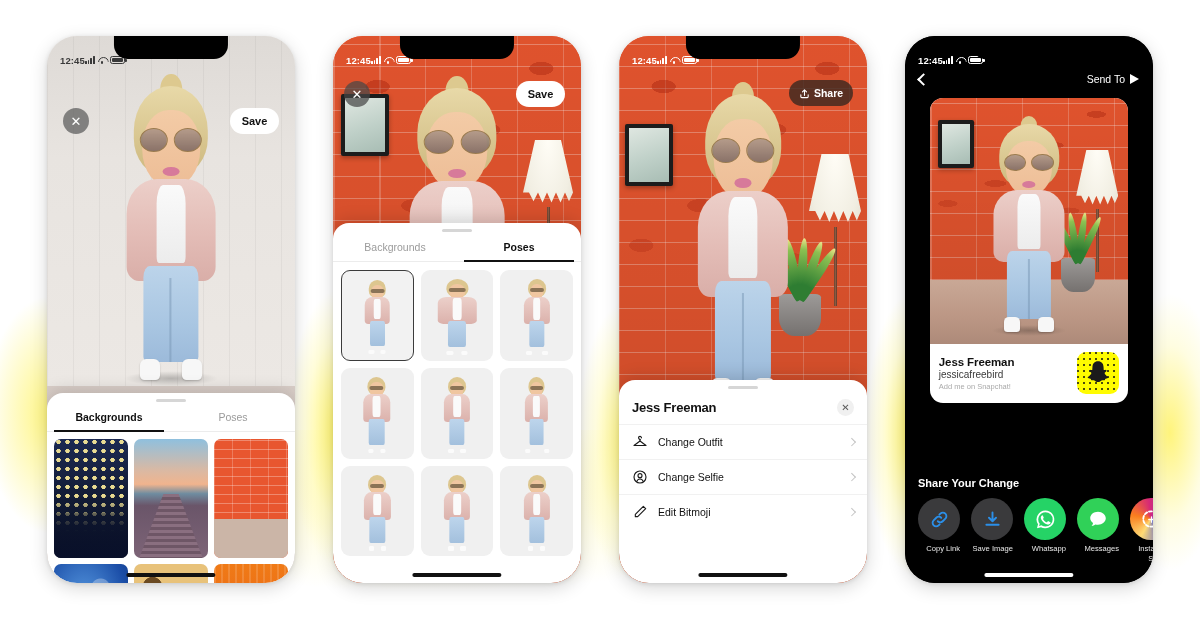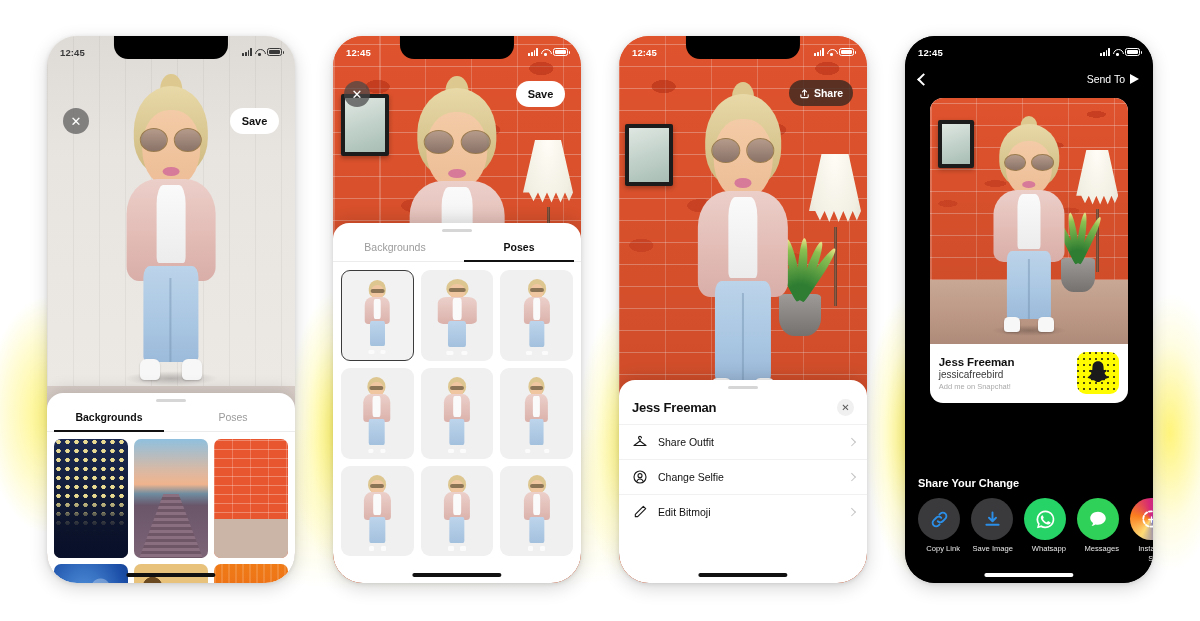--- a/index.html
+++ b/index.html
@@ -24,22 +24,22 @@
     background:radial-gradient(ellipse 48% 52% at 40% 55%, rgba(255,243,110,.9) 0%, rgba(255,250,180,.4) 48%, rgba(255,255,255,0) 76%); }
   .glow.gb { left:0; top:430px; width:1200px; height:190px;
     background:radial-gradient(ellipse 46% 70% at 36% 36%, rgba(255,248,170,.55) 0%, rgba(255,255,255,0) 70%); }
 
   
   .phone { position:absolute; z-index:3; border-radius:30px; overflow:hidden;
     box-shadow:0 5px 18px rgba(0,0,0,.16), 0 1px 4px rgba(0,0,0,.10); }
   .screen { position:absolute; inset:0; overflow:hidden; border-radius:30px; }
   .notch { position:absolute; top:0; left:50%; transform:translateX(-50%);
     width:46%; height:23px; background:#000; border-radius:0 0 14px 14px; z-index:40; }
-  .statusbar { position:absolute; top:4px; left:0; right:0; height:24px; z-index:39;
-    display:flex; align-items:center; justify-content:space-between; padding:0 13px; }
+  .statusbar { position:absolute; top:12px; left:0; right:0; height:24px; z-index:39;
+    display:flex; align-items:center; justify-content:flex-start; padding:0 13px; }
   .sb-time { font-size:9.5px; font-weight:700; letter-spacing:.1px; }
   .sb-right { display:flex; align-items:center; gap:3px; }
   .bars { display:flex; align-items:flex-end; gap:1px; height:8px; }
   .bars i { width:1.7px; display:block; border-radius:.5px; background:currentColor; }
   .bars i:nth-child(1){height:3px}.bars i:nth-child(2){height:4.5px}
   .bars i:nth-child(3){height:6px}.bars i:nth-child(4){height:8px}
   .wifi { width:9px; height:8px; position:relative; }
   .wifi::before{content:"";position:absolute;left:0;top:1px;width:9px;height:9px;
     border:1.6px solid currentColor;border-radius:50%;clip-path:polygon(0 0,100% 0,100% 45%,0 45%);}
   .wifi::after{content:"";position:absolute;left:3.2px;top:5px;width:2.6px;height:2.6px;
@@ -556,21 +556,21 @@
       </div>
 
       <div class="menu-row">
         <span class="menu-ico">
           <svg viewBox="0 0 24 24" width="16" height="16" fill="none" stroke="#1b1b1b" stroke-width="1.7" stroke-linecap="round" stroke-linejoin="round">
             <path d="M12 8a2.2 2.2 0 1 1 2.2-2.2"></path>
               <path d="M12 8v2.6"></path>
               <path d="M12 10.6 3 17.3h18L12 10.6z"></path>
           </svg>
         </span>
-        <span class="menu-lbl">Share Outfit</span>
+        <span class="menu-lbl">Change Outfit</span>
         <span class="chev-r"></span>
       </div>
 
 
       <div class="menu-row">
         <span class="menu-ico">
           <svg viewBox="0 0 24 24" width="16" height="16" fill="none" stroke="#1b1b1b" stroke-width="1.7" stroke-linecap="round" stroke-linejoin="round">
             <circle cx="12" cy="12" r="9"></circle>
               <circle cx="12" cy="10" r="3"></circle>
               <path d="M7 19c1-2.6 2.8-4 5-4s4 1.4 5 4"></path>

